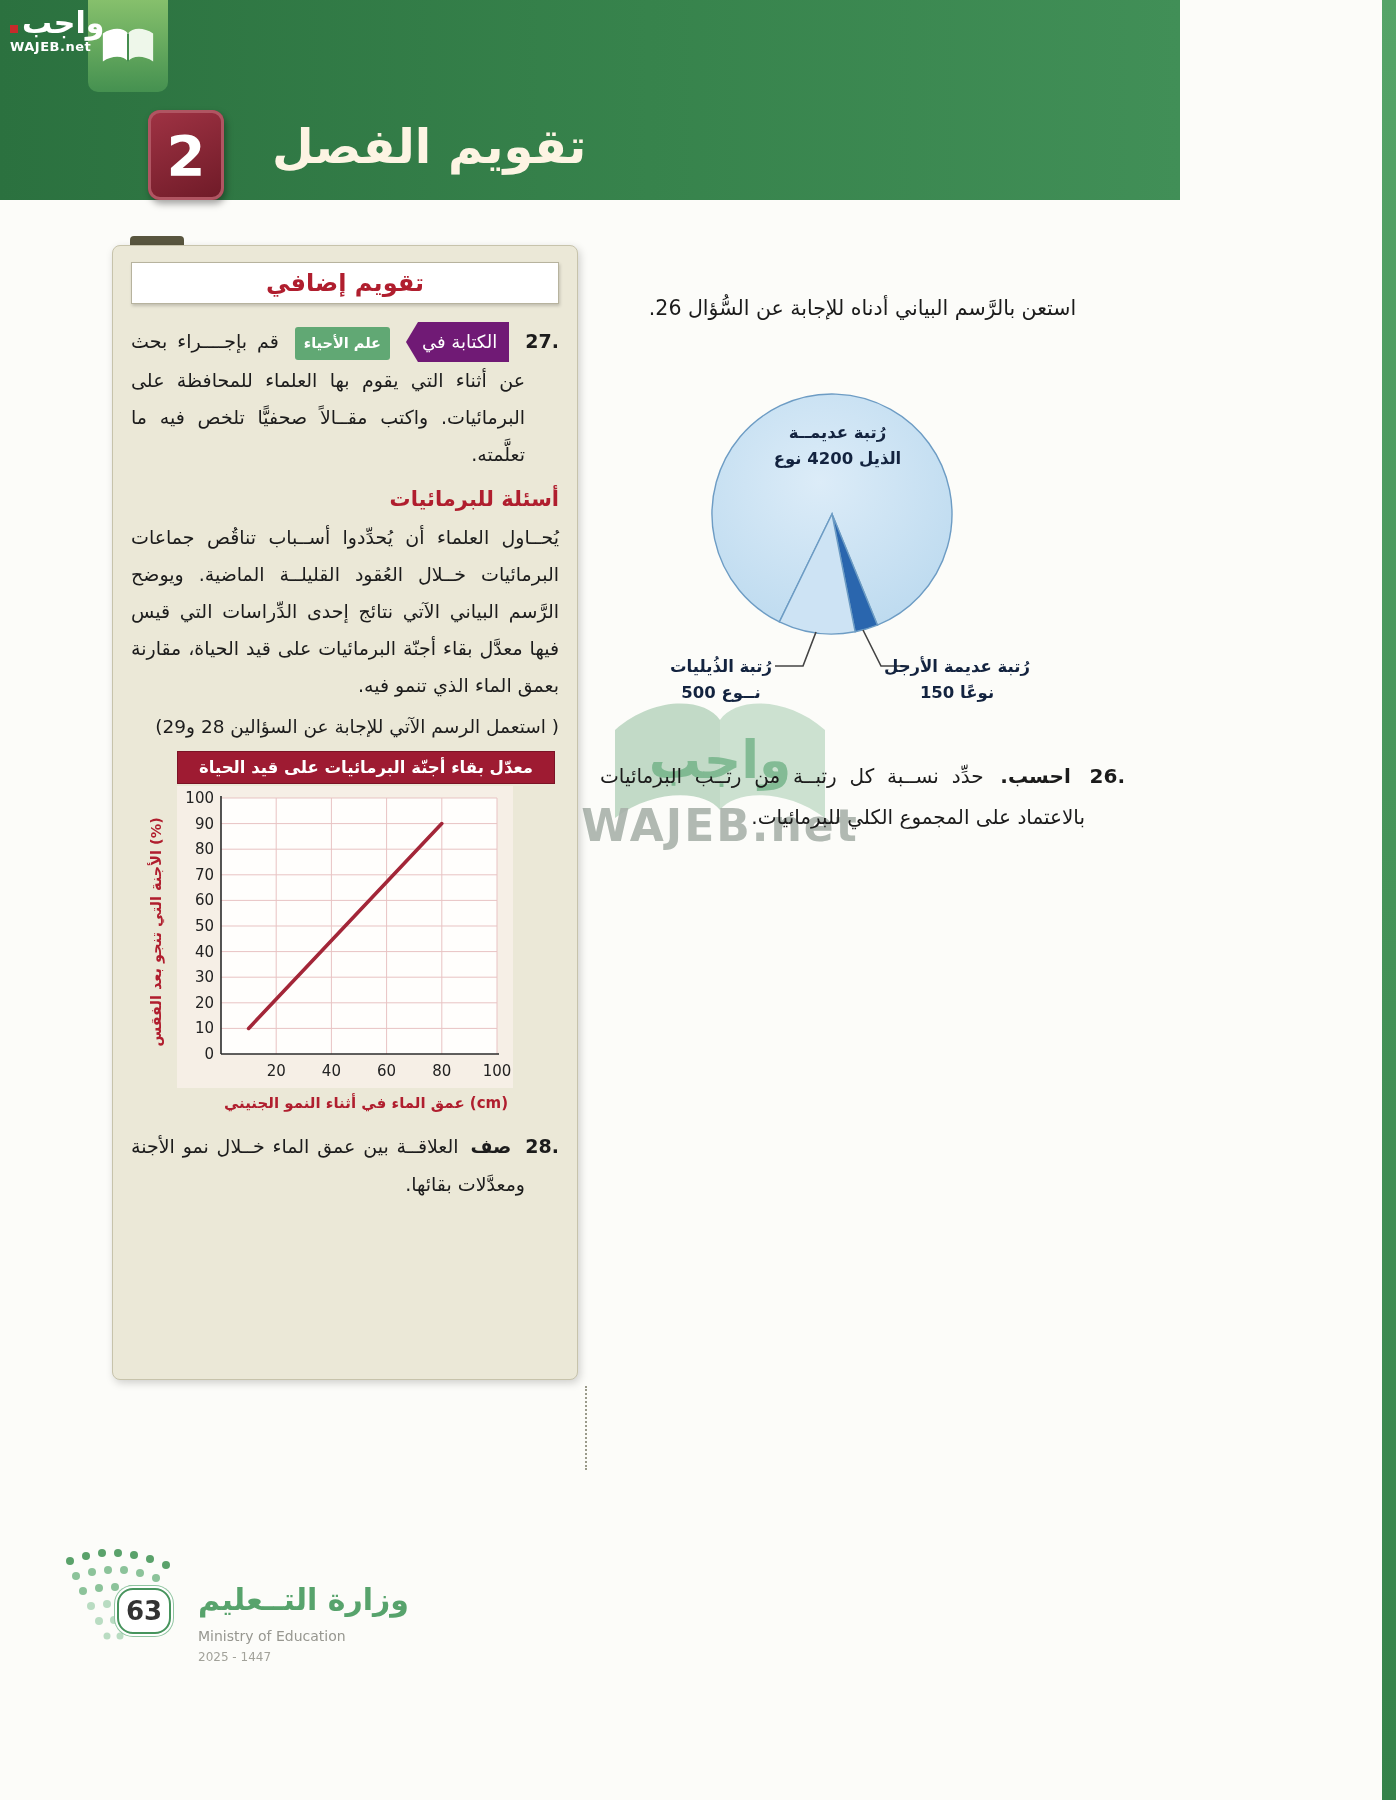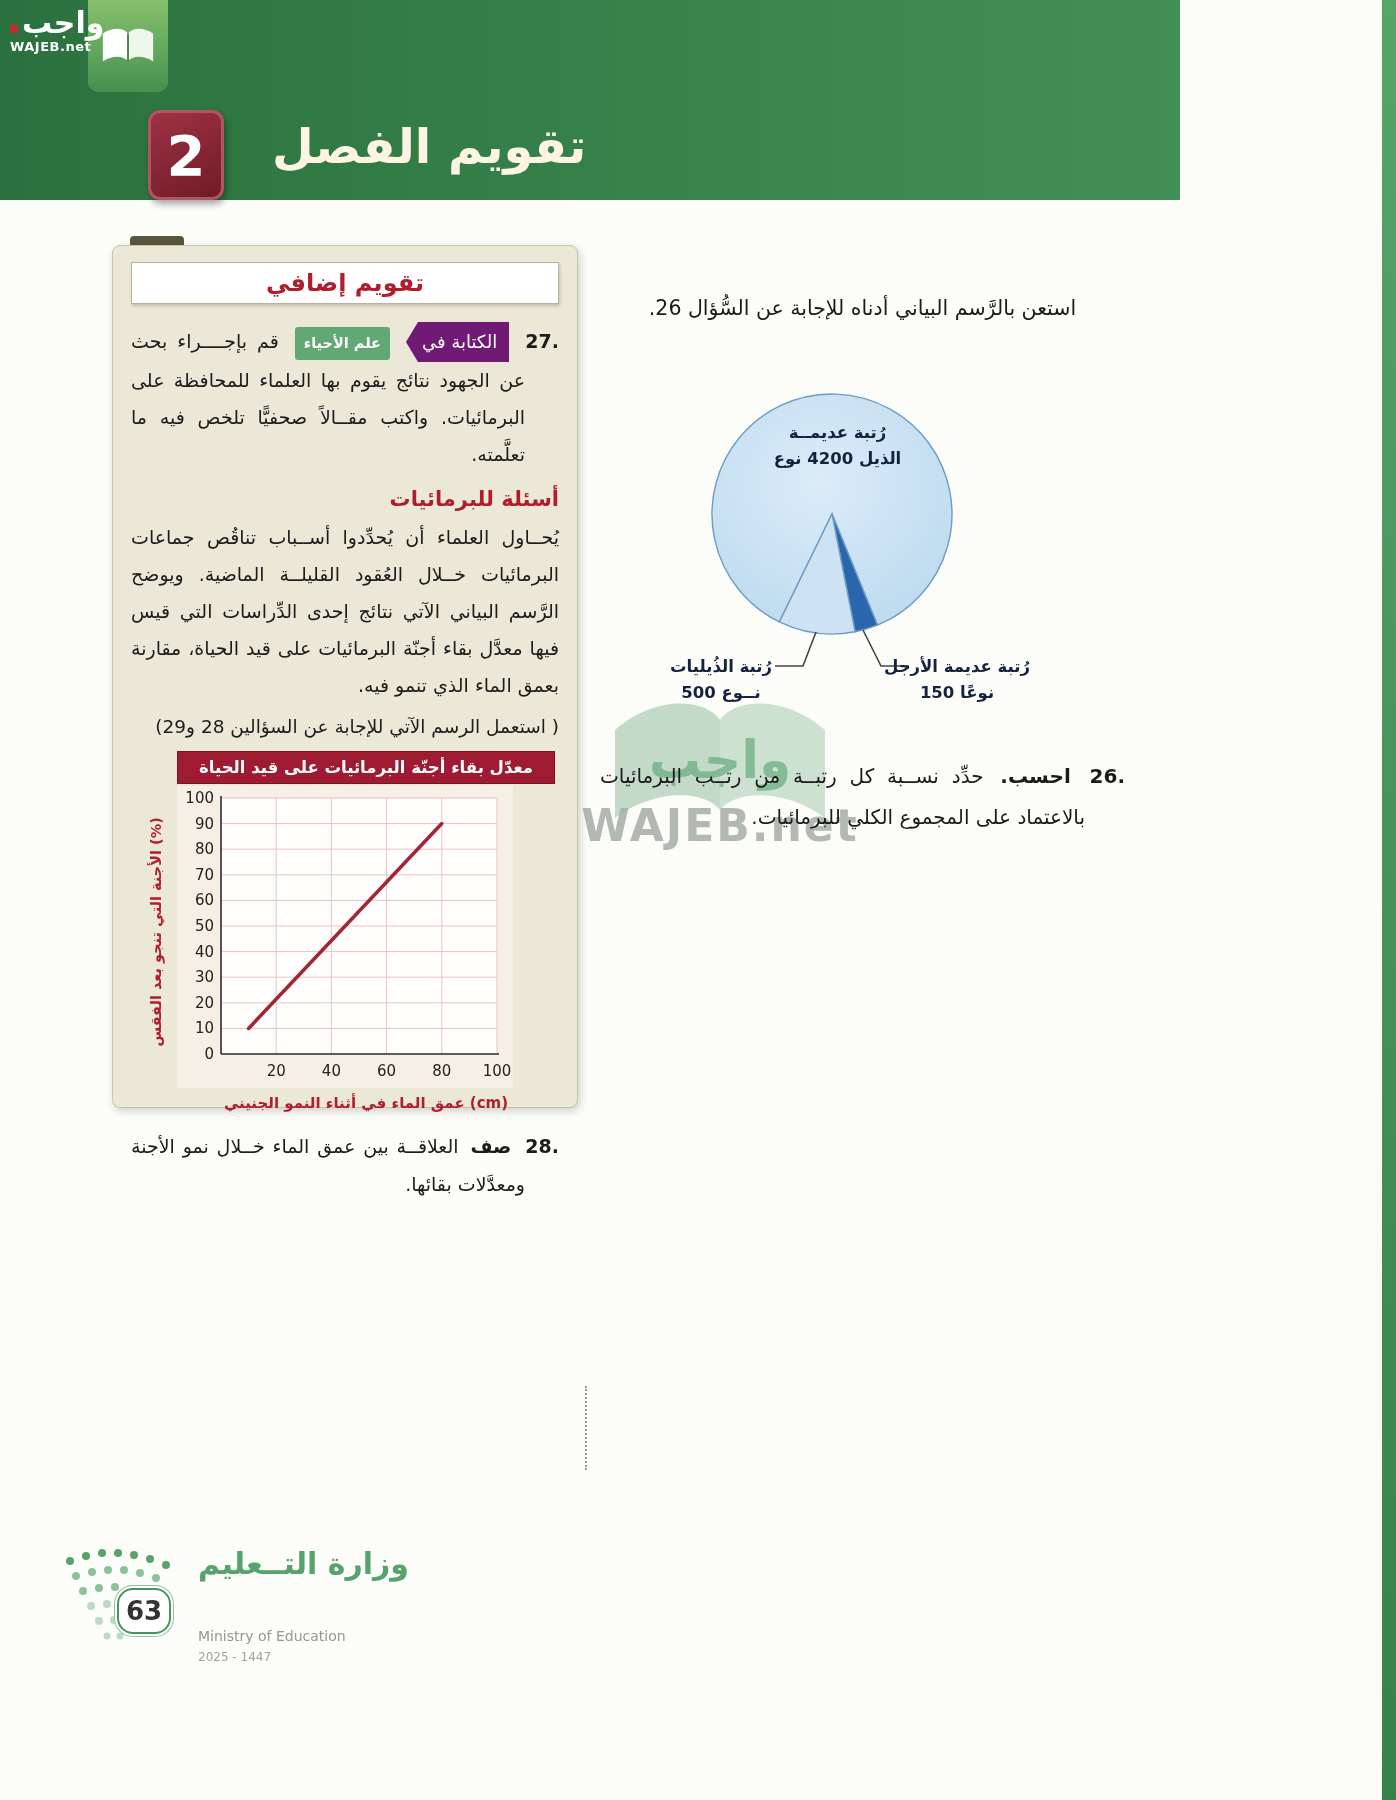--- a/index.html
+++ b/index.html
@@ -23,21 +23,21 @@
   .chapter-badge { position:absolute; left:148px; top:110px; width:76px; height:90px; z-index:4;
     background:linear-gradient(155deg,#a03344,#6e1a27); border-radius:12px;
     box-shadow:inset 0 0 0 3px #b05562, 2px 4px 7px rgba(0,0,0,.35);
     color:#fff; font-size:56px; font-weight:bold; display:flex; align-items:center; justify-content:center; }
   .header-title { position:absolute; left:272px; top:118px; color:#fdf4e3;
     font-size:48px; font-weight:bold; letter-spacing:1px; z-index:3; }
 
   
   .panel-tab { position:absolute; left:130px; top:236px; width:54px; height:16px;
     background:#59563f; border-radius:4px 4px 0 0; }
-  .panel { position:absolute; left:112px; top:245px; width:466px; height:863px;
+  .panel { position:absolute; left:112px; top:245px; width:466px; height:1135px;
     background:#ebe8d7; border:1px solid #c7c3ab; border-radius:8px;
     box-shadow:2px 3px 9px rgba(0,0,0,.18); padding:16px 18px; direction:rtl; z-index:2; }
   .panel-header { background:#fff; border:1px solid #b7b39e; box-shadow:1px 2px 3px rgba(0,0,0,.18);
     text-align:center; color:#b01e2e; font-weight:bold; font-size:24px; padding:6px 0; margin-bottom:18px; }
   .q { font-size:19px; line-height:1.95; color:#1c1c1c; text-align:justify;
     margin-bottom:12px; padding-right:34px; text-indent:-34px; }
   .q-num { font-weight:bold; margin-left:6px; }
   .q-lead { font-weight:bold; margin-left:4px; }
   .badge-red { display:inline-block; background:#701a75; color:#fff; font-size:18px; font-weight:normal;
     padding:2px 12px 3px 16px; margin-left:6px; text-indent:0;
@@ -73,21 +73,21 @@
   .watermark { position:absolute; left:565px; top:690px; width:310px; z-index:1;
     text-align:center; pointer-events:none; }
   .wm-ar { color:#5da877; opacity:.65; font-size:52px; font-weight:bold; margin-top:-104px; }
   .wm-en { color:#a9b2ab; opacity:.9; font-size:44px; font-weight:bold; letter-spacing:2px; margin-top:10px; }
 
   
   .moe-dots { position:absolute; left:58px; top:1545px; }
   .pagebox { position:absolute; left:117px; top:1588px; width:54px; height:46px; background:#fff;
     border:2px solid #47945d; border-radius:16px; box-shadow:0 0 0 2px #fff,0 0 0 3px #8fc4a0;
     display:flex; align-items:center; justify-content:center; font-size:26px; font-weight:bold; color:#333; z-index:3; }
-  .moe-ar { position:absolute; left:198px; top:1546px; color:#57a36c; font-size:30px; font-weight:bold; }
+  .moe-ar { position:absolute; left:198px; top:1582px; color:#57a36c; font-size:30px; font-weight:bold; }
   .moe-en { position:absolute; left:198px; top:1628px; color:#979790; font-size:14px; }
   .moe-year { position:absolute; left:198px; top:1650px; color:#a2a29a; font-size:12px; }
   .dotsep { position:absolute; left:585px; top:1386px; height:84px; border-left:2px dotted #9a9a8a; }
 </style>
 </head>
 <body>
 
 <div class="edge-bar"></div>
 
 <div class="header-band">
@@ -118,21 +118,21 @@
 </div>
 
 <div class="panel-tab"></div>
 <div class="panel">
   <div class="panel-header">تقويم إضافي</div>
 
   <p class="q">
     <span class="q-num" dir="ltr">27.</span>
     <span class="badge-red">الكتابة في</span>
     <span class="badge-green">علم الأحياء</span>
-    <span>قم بإجــــراء بحث عن الجهود نتائج يقوم بها العلماء للمحافظة على البرمائيات. واكتب مقــالاً صحفيًّا تلخص فيه ما تعلَّمته.</span>
+    <span>قم بإجــــراء بحث عن أثناء التي يقوم بها العلماء للمحافظة على البرمائيات. واكتب مقــالاً صحفيًّا تلخص فيه ما تعلَّمته.</span>
   </p>
 
   <div class="docs-head">أسئلة للبرمائيات</div>
 
   <p class="q" style="padding-right:0;text-indent:0;">يُحــاول العلماء أن يُحدِّدوا أســباب تناقُص جماعات البرمائيات خــلال العُقود القليلــة الماضية. ويوضح الرَّسم البياني الآتي نتائج إحدى الدِّراسات التي قيس فيها معدَّل بقاء أجنّة البرمائيات على قيد الحياة، مقارنة بعمق الماء الذي تنمو فيه.</p>
 
   <p class="use-note">( استعمل الرسم الآتي للإجابة عن السؤالين 28 و29)</p>
 
   <div class="chart-block">
     <div class="ylab">

